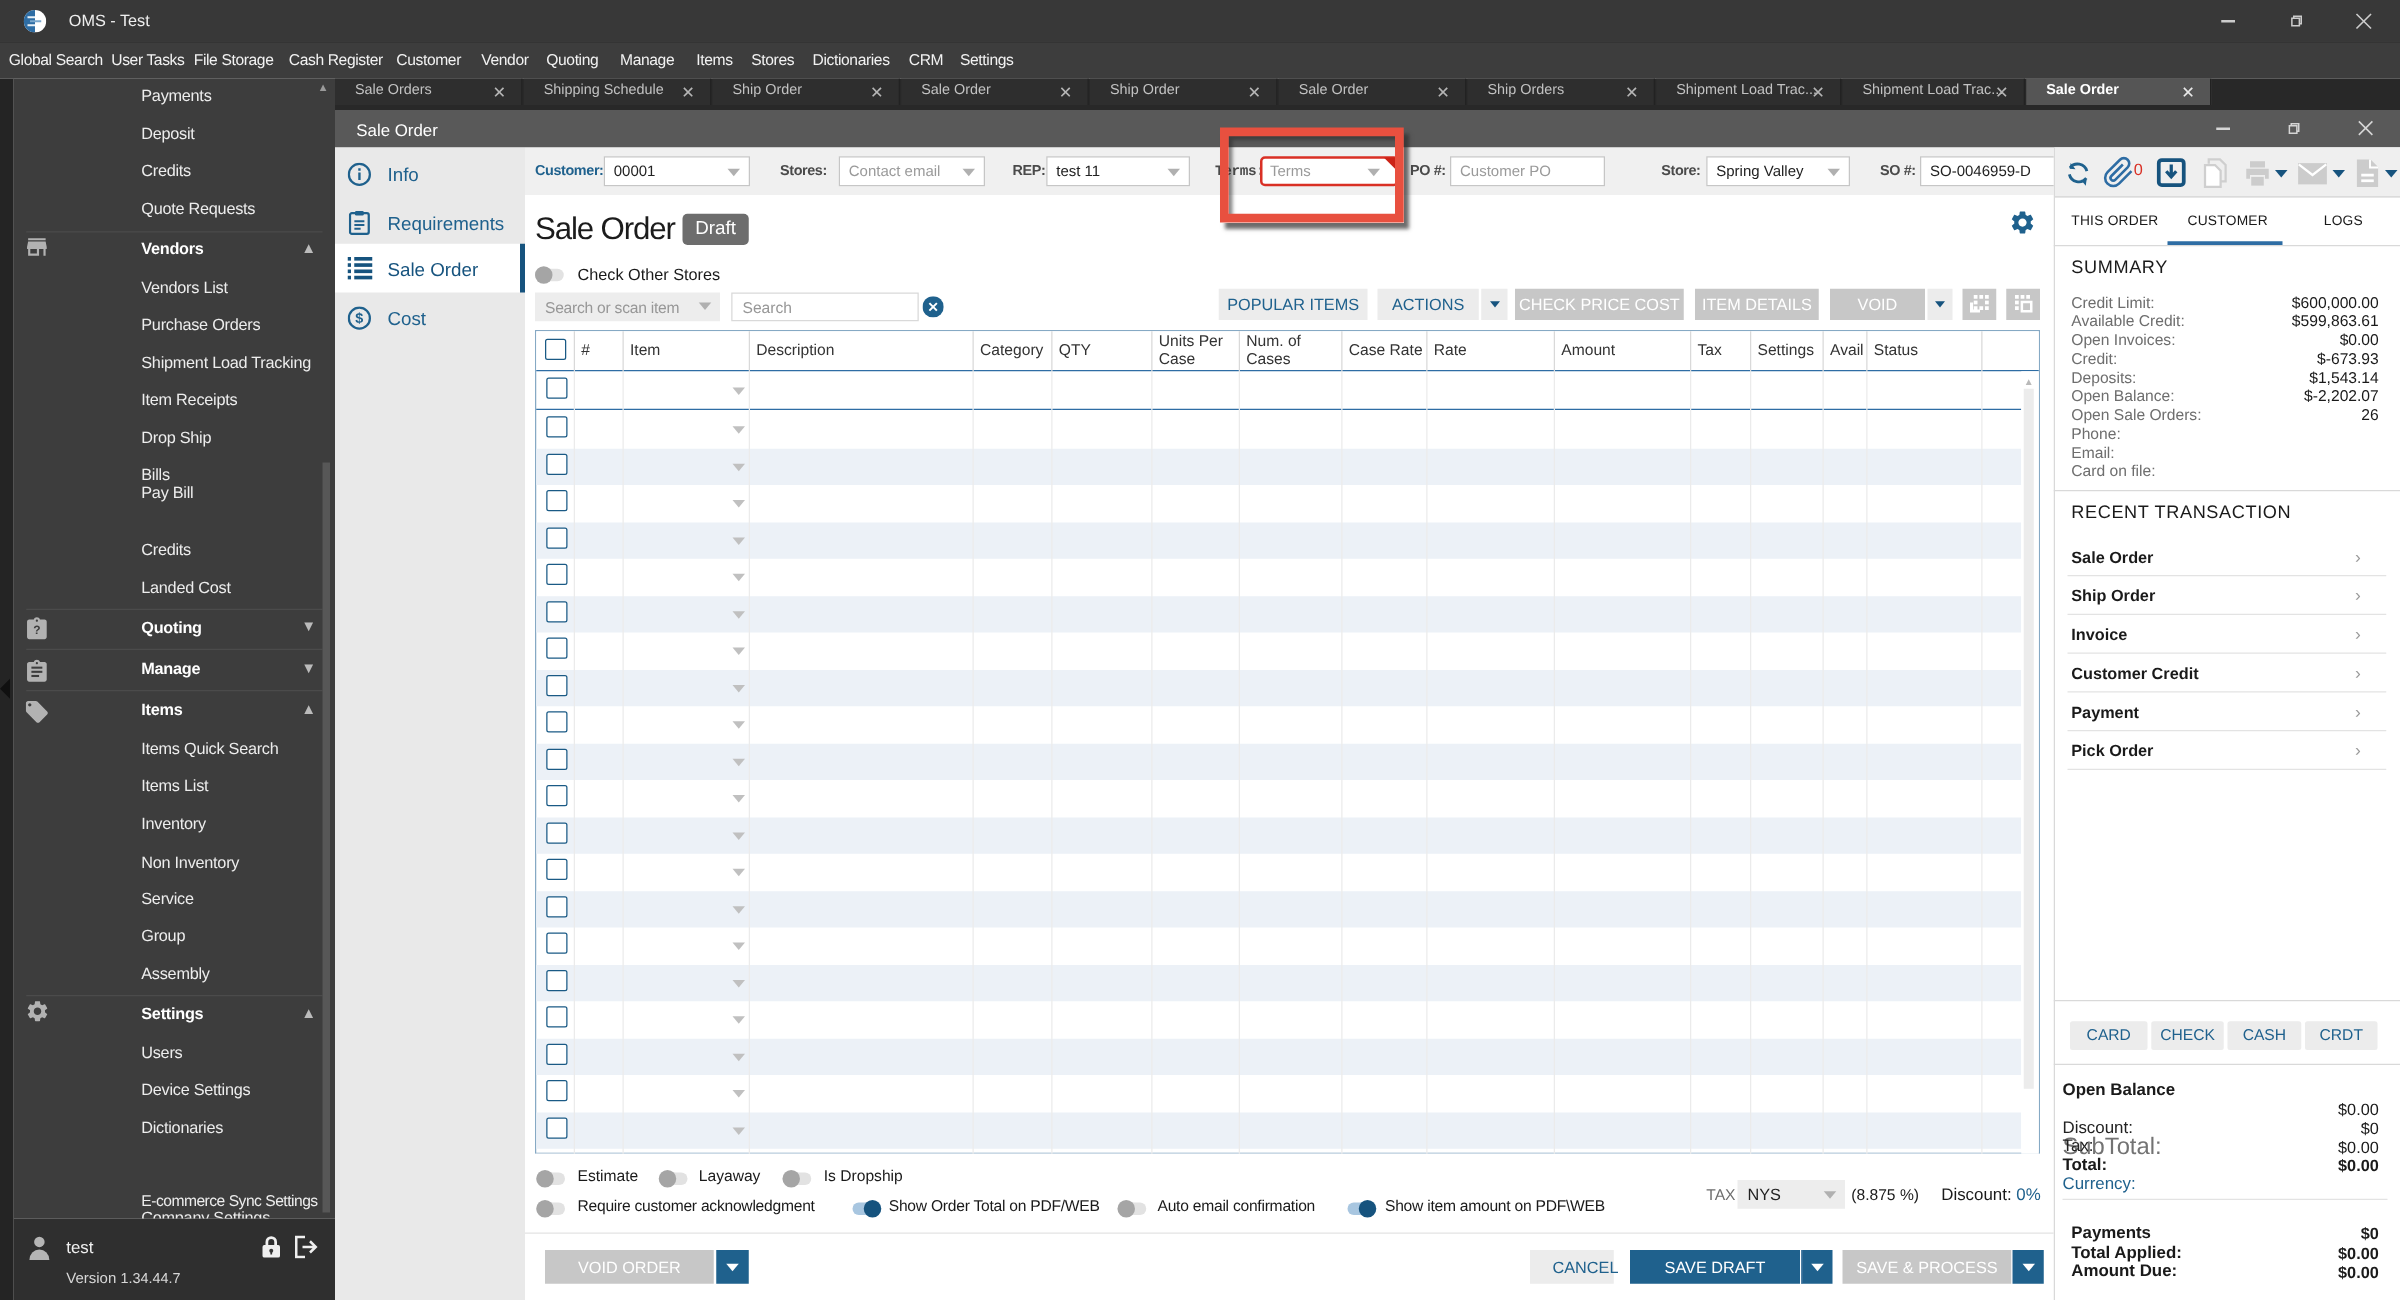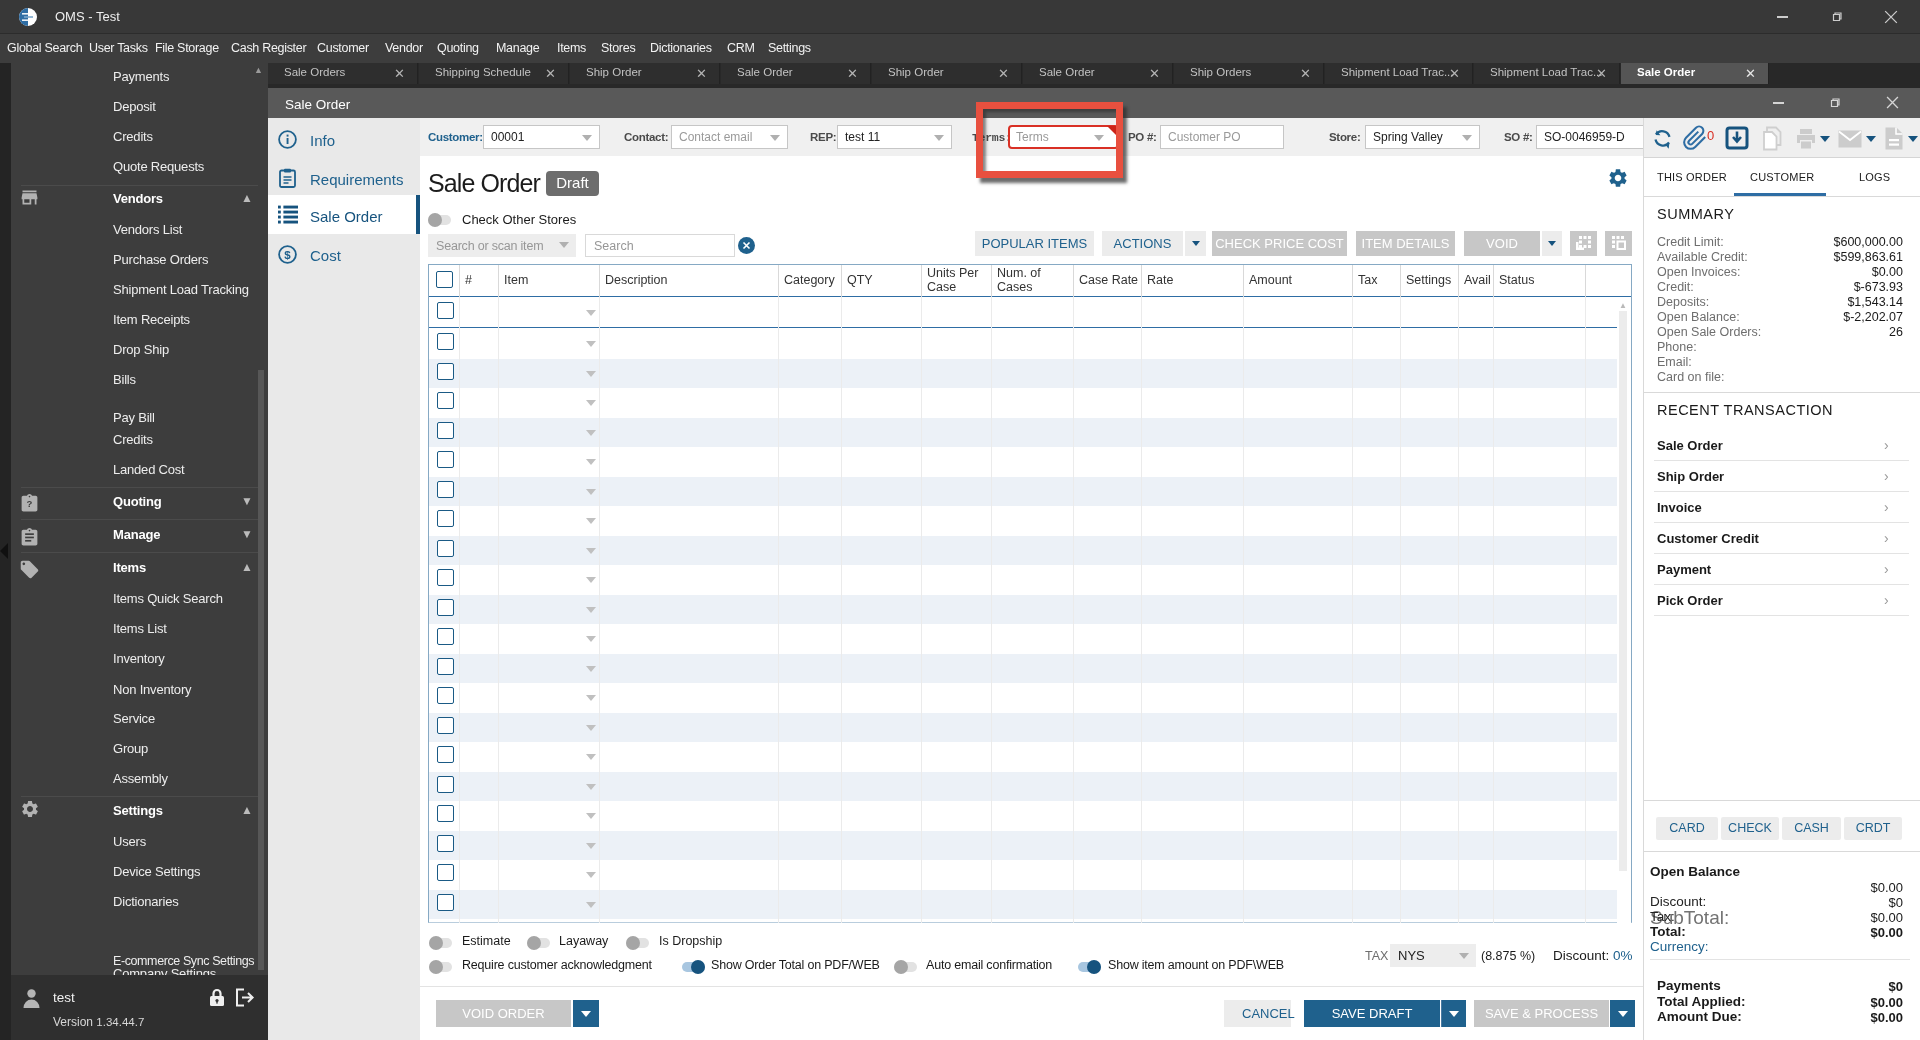--- a/index.html
+++ b/index.html
@@ -142,21 +142,21 @@
       <path d="M20 4H4v2h16V4zm1 10v-2l-1-5H4l-1 5v2h1v6h10v-6h4v6h2v-6h1zm-9 4H6v-4h6v4z" fill="#b2b2b2"></path>
     </svg>
   <div class="shead" style="top:128px;">Vendors</div>
   <div class="chev" style="top:128px;">▲</div>
   <div class="snav" style="top:159px;">Vendors List</div>
   <div class="snav" style="top:189px;">Purchase Orders</div>
   <div class="snav" style="top:219px;">Shipment Load Tracking</div>
   <div class="snav" style="top:249px;">Item Receipts</div>
   <div class="snav" style="top:279px;">Drop Ship</div>
   <div class="snav" style="top:309px;">Bills</div>
-  <div class="snav" style="top:347px;">Pay Bill</div>
+  <div class="snav" style="top:323px;">Pay Bill</div>
   <div class="snav" style="top:369px;">Credits</div>
   <div class="snav" style="top:399px;">Landed Cost</div>
   <div class="sepline" style="top:424px;"></div>
   <svg class="abs" style="left:8px;top:430px" width="21" height="21" viewBox="0 0 24 24">
       <path d="M19 3h-4.18C14.4 1.84 13.3 1 12 1c-1.3 0-2.4.84-2.82 2H5c-1.1 0-2 .9-2 2v14c0 1.1.9 2 2 2h14c1.1 0 2-.9 2-2V5c0-1.1-.9-2-2-2zm-7 0c.55 0 1 .45 1 1s-.45 1-1 1-1-.45-1-1 .45-1 1-1z" fill="#b2b2b2"></path>
       <text x="12" y="16.5" font-size="11" font-weight="bold" fill="#3d3d3d" text-anchor="middle">?</text>
     </svg>
   <div class="shead" style="top:431px;">Quoting</div>
   <div class="chev" style="top:431px;">▼</div>
   <div class="sepline" style="top:456px;"></div>
@@ -261,21 +261,21 @@
       <text x="9.5" y="13.6" font-size="11.5" font-weight="bold" fill="#1f618d" text-anchor="middle">$</text>
     </svg>
   <div class="abs" style="left:42px;top:129px;font-size:15px;color:#1f618d;">Cost</div>
 </div>
 <div class="abs" id="toolbar">
   <div class="abs" style="left:8px;top:13px;font-size:11.5px;color:#1f618d;font-weight:bold;letter-spacing:-0.3px;">Customer:</div>
   <div class="combo" style="left:63px;top:7px;width:117px;">
       <span class="abs" style="left:7px;top:4px;">00001</span>
       <span class="ctri"></span>
     </div>
-  <div class="lbl" style="left:204px;top:13px;">Contact:</div>
+  <div class="lbl" style="left:204px;top:13px;">Stores:</div>
   <div class="combo" style="left:251px;top:7px;width:117px;">
       <span class="abs ph" style="left:7px;top:4px;">Contact email</span>
       <span class="ctri"></span>
     </div>
   <div class="lbl" style="left:390px;top:13px;">REP:</div>
   <div class="combo" style="left:417px;top:7px;width:115px;">
       <span class="abs" style="left:7px;top:4px;">test 11</span>
       <span class="ctri"></span>
     </div>
   <div class="lbl" style="left:552px;top:13px;font-family:Liberation Mono, monospace;">Terms:</div>

